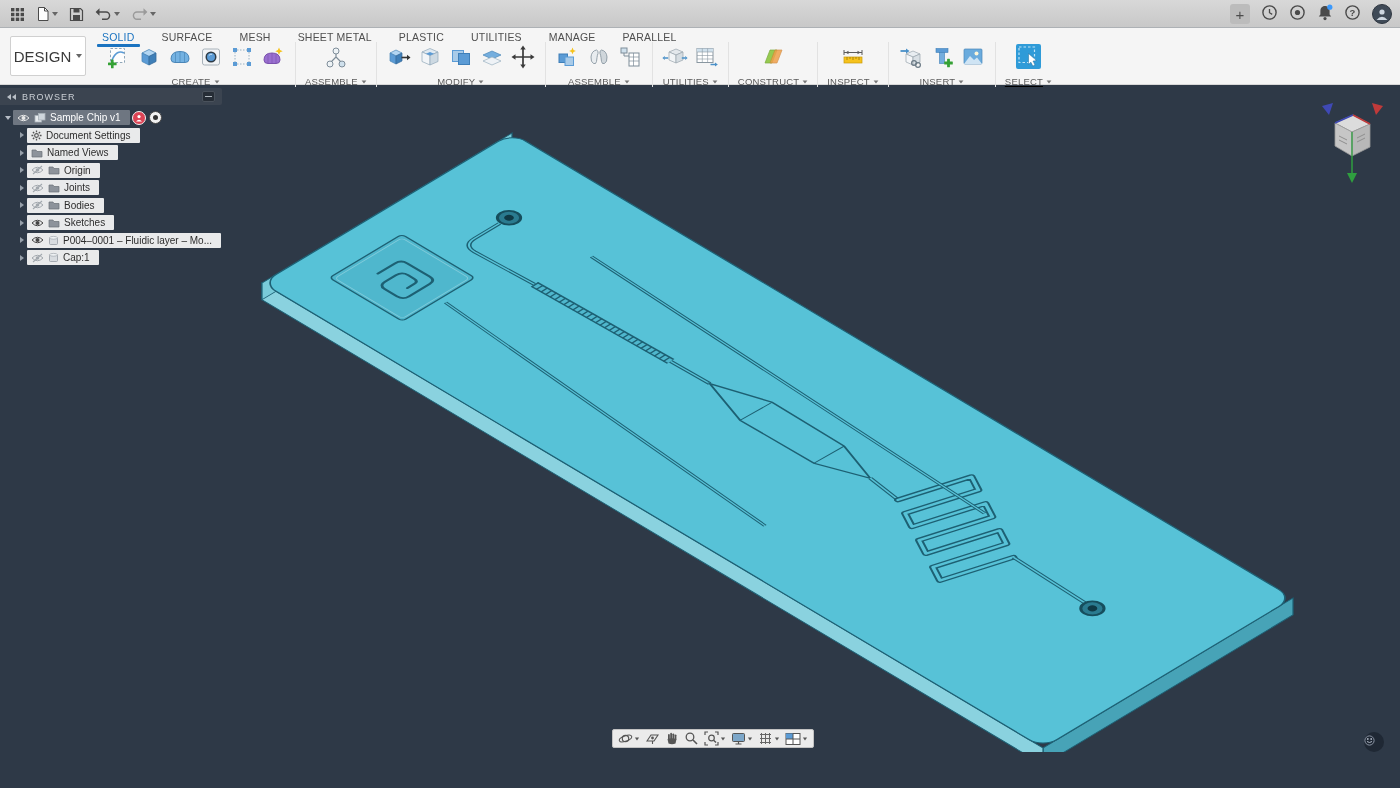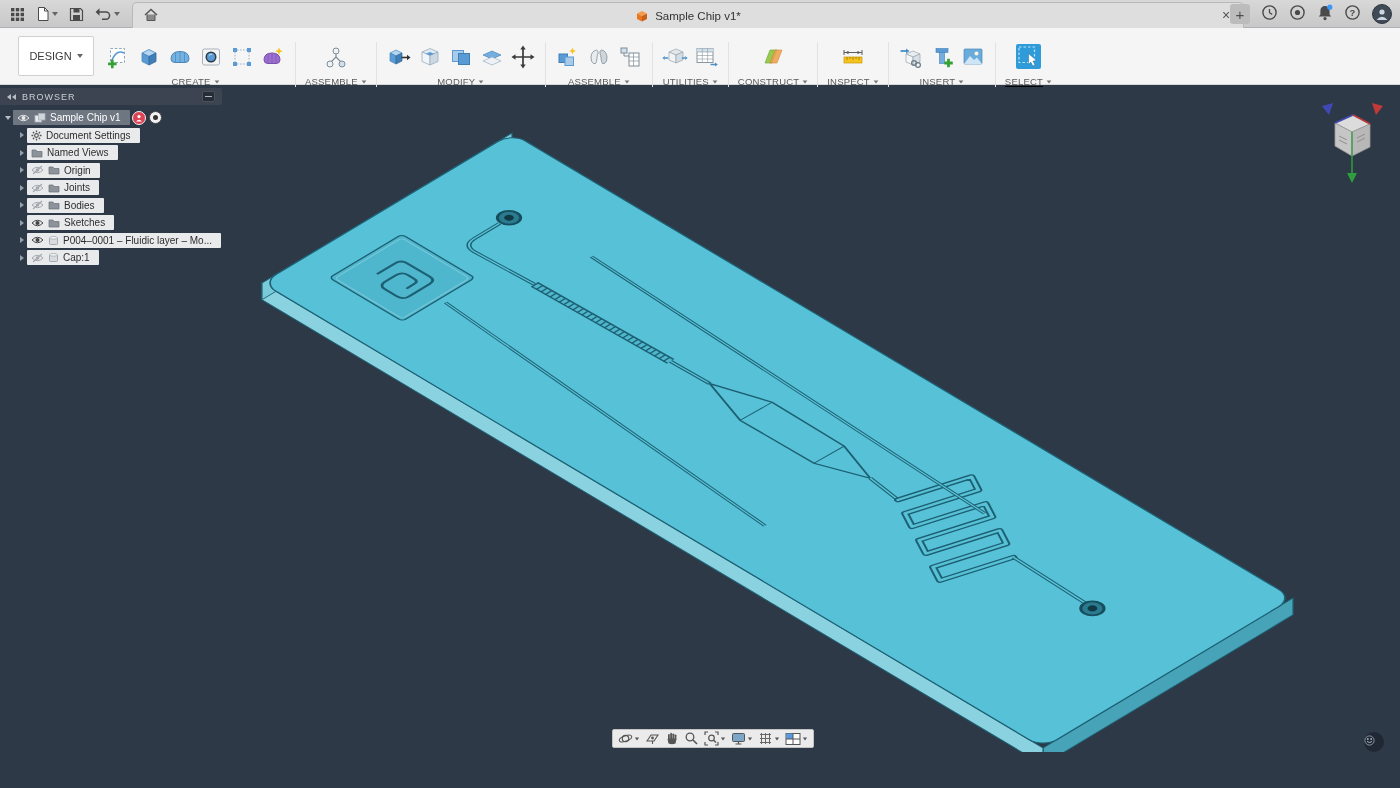--- a/index.html
+++ b/index.html
@@ -20,22 +20,22 @@
   .close-x { position:absolute; right:8px; top:3px; width:18px; height:18px; display:flex; align-items:center; justify-content:center;
     font-size:14px; color:#555; cursor:default; }
   .tb-right { position:absolute; right:8px; top:0; height:28px; display:flex; align-items:center; gap:11px; }
   .newtab { width:20px; height:20px; background:#bcbcbc; border-radius:3px; display:flex; align-items:center; justify-content:center;
     font-size:15px; color:#4c4c4c; }
   .avatar-circ { width:20px; height:20px; border-radius:50%; background:#3f4a57; border:1px solid #2e3640;
     display:flex; align-items:center; justify-content:center; overflow:hidden; }
 
   
   .ribbon { position:absolute; top:28px; left:0; width:1400px; height:57px; background:#f5f5f5; border-bottom:1px solid #d8d8d8; z-index:39; }
-  .design-btn { position:absolute; left:18px; top:8px; width:76px; height:40px; background:#fff; border:1px solid #d0d0d0;
-    border-radius:2px; display:flex; align-items:center; justify-content:center; gap:5px; font-size:11px; color:#3a3a3a; }
+  .design-btn { position:absolute; left:10px; top:8px; width:76px; height:40px; background:#fff; border:1px solid #d0d0d0;
+    border-radius:2px; display:flex; align-items:center; justify-content:center; gap:5px; font-size:15px; color:#3a3a3a; }
   .tabs { position:absolute; left:102px; top:2px; display:flex; gap:27px; height:13px; align-items:center;
     font-size:10.5px; color:#4f4f4f; white-space:nowrap; }
   .tab { position:relative; letter-spacing:.2px; }
   .tab.active { color:#1a73c0; }
   .tab.active::after { content:""; position:absolute; left:-5px; right:-5px; bottom:-4px; height:3px; background:#1a73c0; border-radius:1px; }
   .groups { position:absolute; left:96px; top:14px; display:flex; align-items:stretch; }
   .group { display:flex; flex-direction:column; align-items:center; justify-content:flex-start; padding:0 9px; border-right:1px solid #e2e2e2; }
   .group:last-child { border-right:none;text-decoration:underline; }
   .gicons { display:flex; align-items:center; gap:5px; height:29px; }
   .glabel { font-size:9.5px; color:#5a5a5a; margin-top:5px; display:flex; align-items:center; gap:3px; letter-spacing:.2px; }
@@ -134,37 +134,20 @@
       </span>
       <span class="tb-btn">
         <svg width="17" height="14" viewBox="0 0 17 14">
             <path d="M13,5 h-7 a3.6,3.6 0 0 0 0,7.2 h4" fill="none" stroke="#9a9a9a" stroke-width="1.4"></path>
             <polygon points="12.5,1.2 12.5,8.8 16.4,5" fill="#9a9a9a"></polygon>
           </svg>
         <i class="caret-down"></i>
       </span>
     </div>
 
-    <div class="doc-tab">
-      <span class="home-slot">
-        <svg width="16" height="16" viewBox="0 0 16 16">
-            <path d="M2,8 L8,2.5 L14,8" fill="none" stroke="#555" stroke-width="1.5"></path>
-            <path d="M4,7.5 V13.5 H12 V7.5" fill="#8a8a8a" stroke="#555"></path>
-          </svg>
-      </span>
-      <span class="doc-title">
-        <svg width="14" height="14" viewBox="0 0 14 14">
-            <polygon points="2,4.5 7,2 12,4.5 7,7" fill="#f59b4c"></polygon>
-            <polygon points="2,4.5 7,7 7,12.5 2,10" fill="#e87722"></polygon>
-            <polygon points="12,4.5 7,7 7,12.5 12,10" fill="#c9601a"></polygon>
-          </svg>
-        <span>Sample Chip v1*</span>
-      </span>
-      <span class="close-x">×</span>
-    </div>
 
     <div class="tb-right">
       <span class="newtab">+</span>
       <span>
         <svg width="17" height="17" viewBox="0 0 17 17">
             <circle cx="8.5" cy="8.5" r="6.6" fill="none" stroke="#4a4a4a" stroke-width="1.4"></circle>
             <path d="M8.5,5 V8.7 L11.2,10.4" fill="none" stroke="#4a4a4a" stroke-width="1.3"></path>
           </svg>
       </span>
       <span>
@@ -194,20 +177,30 @@
       </span>
     </div>
   </div>
 
   <div class="ribbon">
     <div class="design-btn">
       <span>DESIGN</span>
         <i class="caret-down"></i>
     </div>
 
+    <div class="tabs">
+      <span class="tab active">SOLID</span>
+      <span class="tab">SURFACE</span>
+      <span class="tab">MESH</span>
+      <span class="tab">SHEET METAL</span>
+      <span class="tab">PLASTIC</span>
+      <span class="tab">UTILITIES</span>
+      <span class="tab">MANAGE</span>
+      <span class="tab">PARALLEL</span>
+    </div>
 
     <div class="groups">
 
       <div class="group">
         <div class="gicons">
           <svg class="ricon" width="26" height="26" viewBox="0 0 26 26">
               <rect x="5.5" y="4.5" width="14" height="14" fill="#fdfdfd" stroke="#8fa6b8" stroke-dasharray="2.5 1.8"></rect>
               <path d="M7,16 Q12,5 19,9" fill="none" stroke="#5b9bd5" stroke-width="1.6"></path>
               <g fill="#35a135">
                 <rect x="3" y="18.6" width="8.6" height="2.6" rx=".5"></rect>

